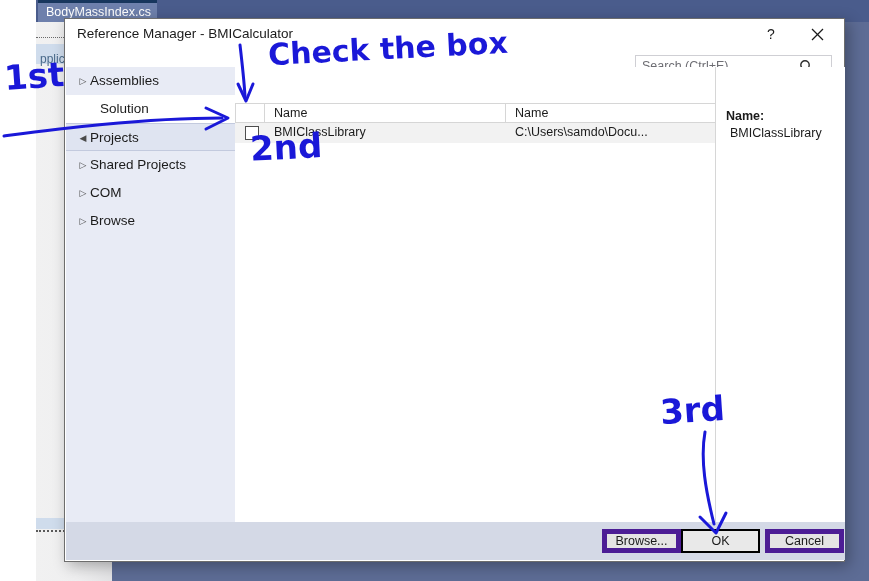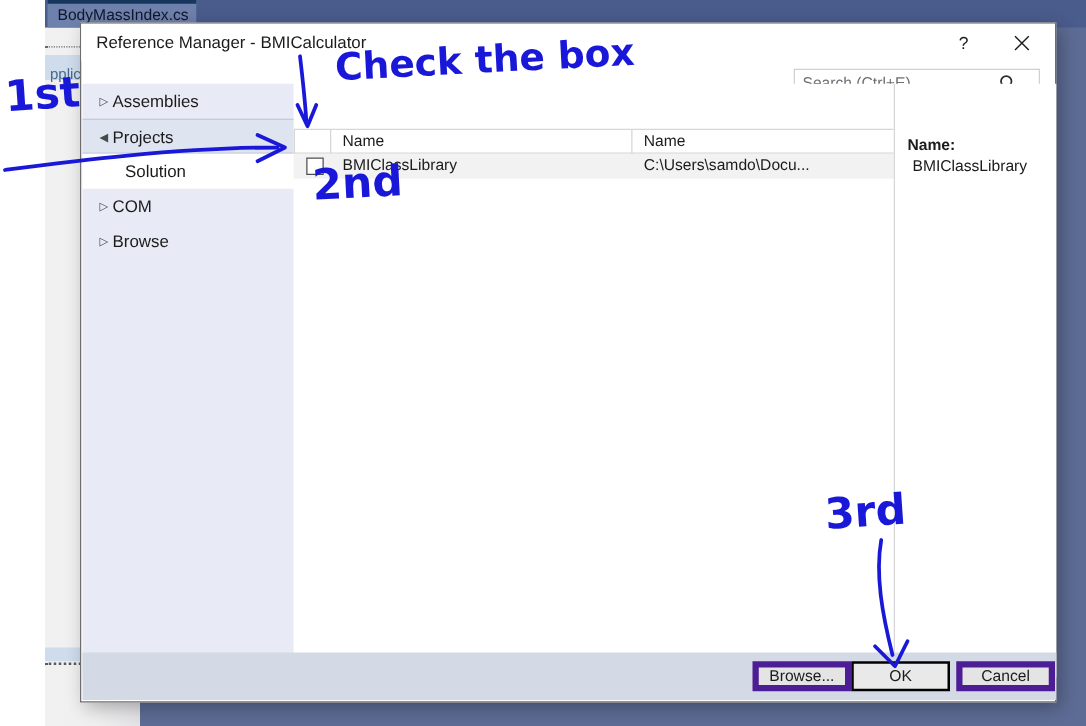--- a/index.html
+++ b/index.html
@@ -40,21 +40,21 @@
     width: 833px; height: 22px;
     background: #4a5c8c;
   }
   #bg-tab {
     position: absolute;
     left: 38px; top: 0;
     width: 119px; height: 22px;
     background: #6e80ac;
     border-top: 3px solid #17365d;
     box-sizing: border-box;
-    color: #0f172a;
+    color: #ffffff;
     font-size: 12.5px;
     line-height: 19px;
     padding-left: 8px;
     white-space: nowrap;
     overflow: hidden;
   }
   #bg-dotted-top {
     position: absolute;
     left: 36px; top: 37px;
     width: 76px; height: 0;
@@ -367,25 +367,28 @@
       <svg width="7" height="5" viewBox="0 0 7 5" aria-hidden="true">
         <path d="M0 0 L7 0 L3.5 4.6 Z" fill="#3a3a3a"></path>
       </svg>
     </span>
   </div>
 
   <div id="tree-panel">
     <div class="tree-item">
       <span class="tri">▷</span><span class="tlabel">Assemblies</span>
     </div>
+    <div class="tree-item selected">
+      <span class="tlabel">Solution</span>
+    </div>
     <div class="tree-item expanded">
       <span class="tri">◀</span><span class="tlabel">Projects</span>
     </div>
-    <div class="tree-item selected">
-      <span class="tlabel">Solution</span>
+    <div class="tree-item">
+      <span class="tri">▷</span><span class="tlabel">Shared Projects</span>
     </div>
     <div class="tree-item">
       <span class="tri">▷</span><span class="tlabel">COM</span>
     </div>
     <div class="tree-item">
       <span class="tri">▷</span><span class="tlabel">Browse</span>
     </div>
   </div>
 
   <div id="list-panel">

